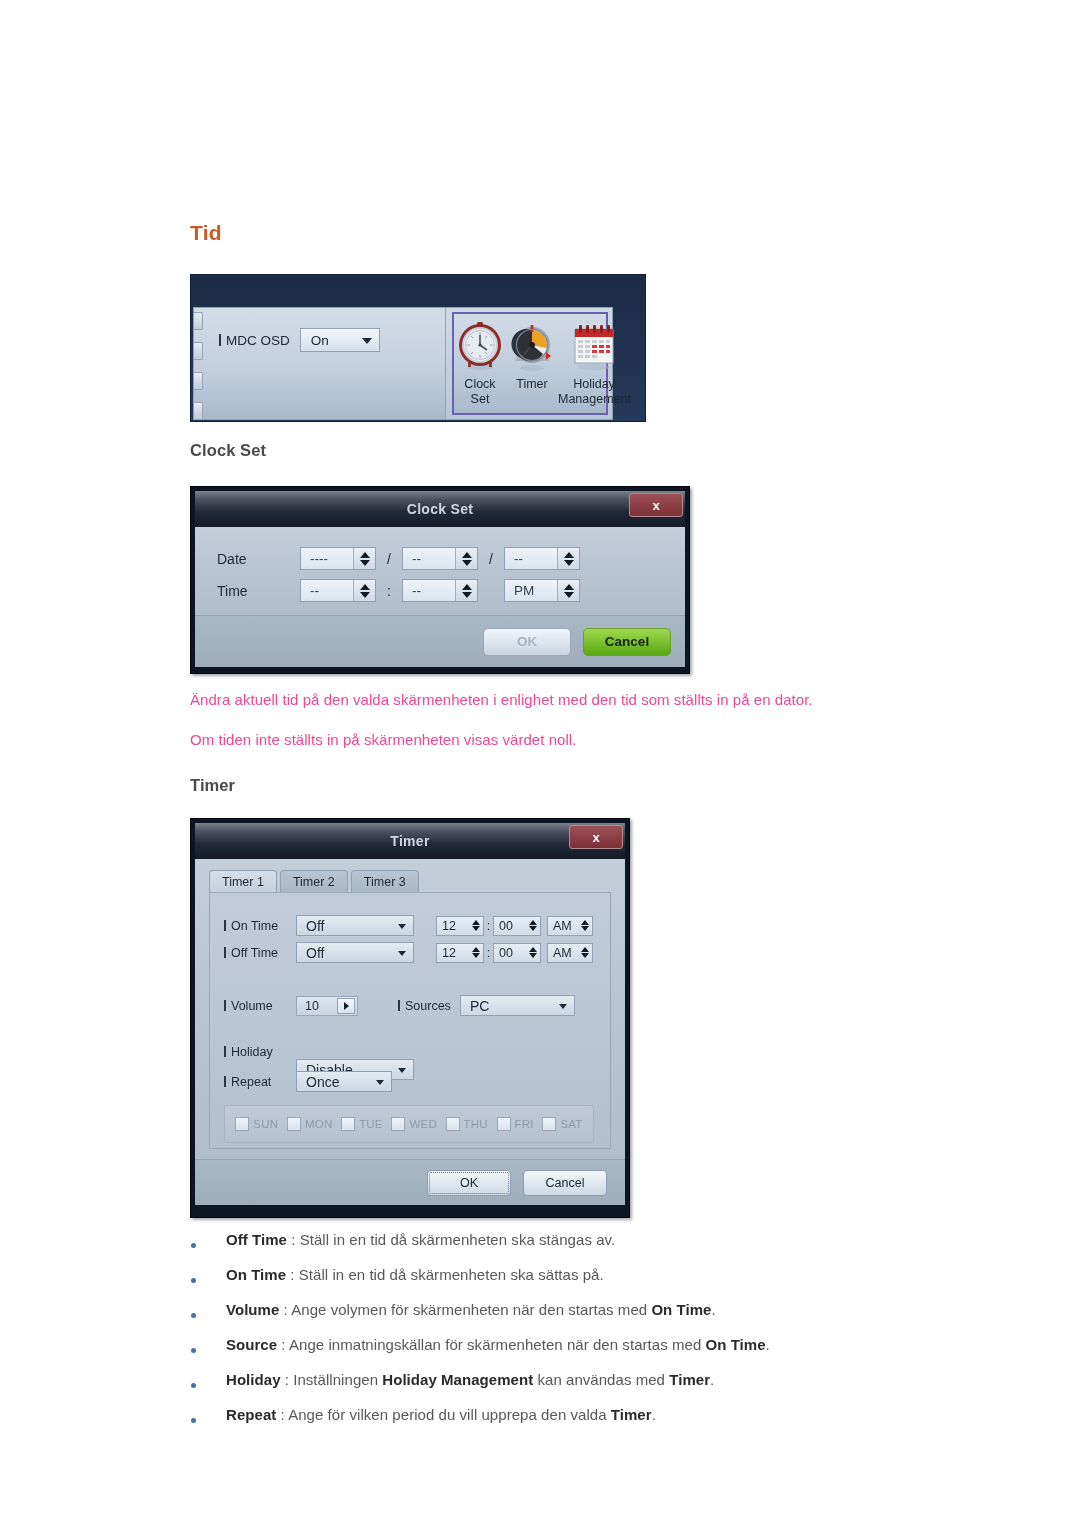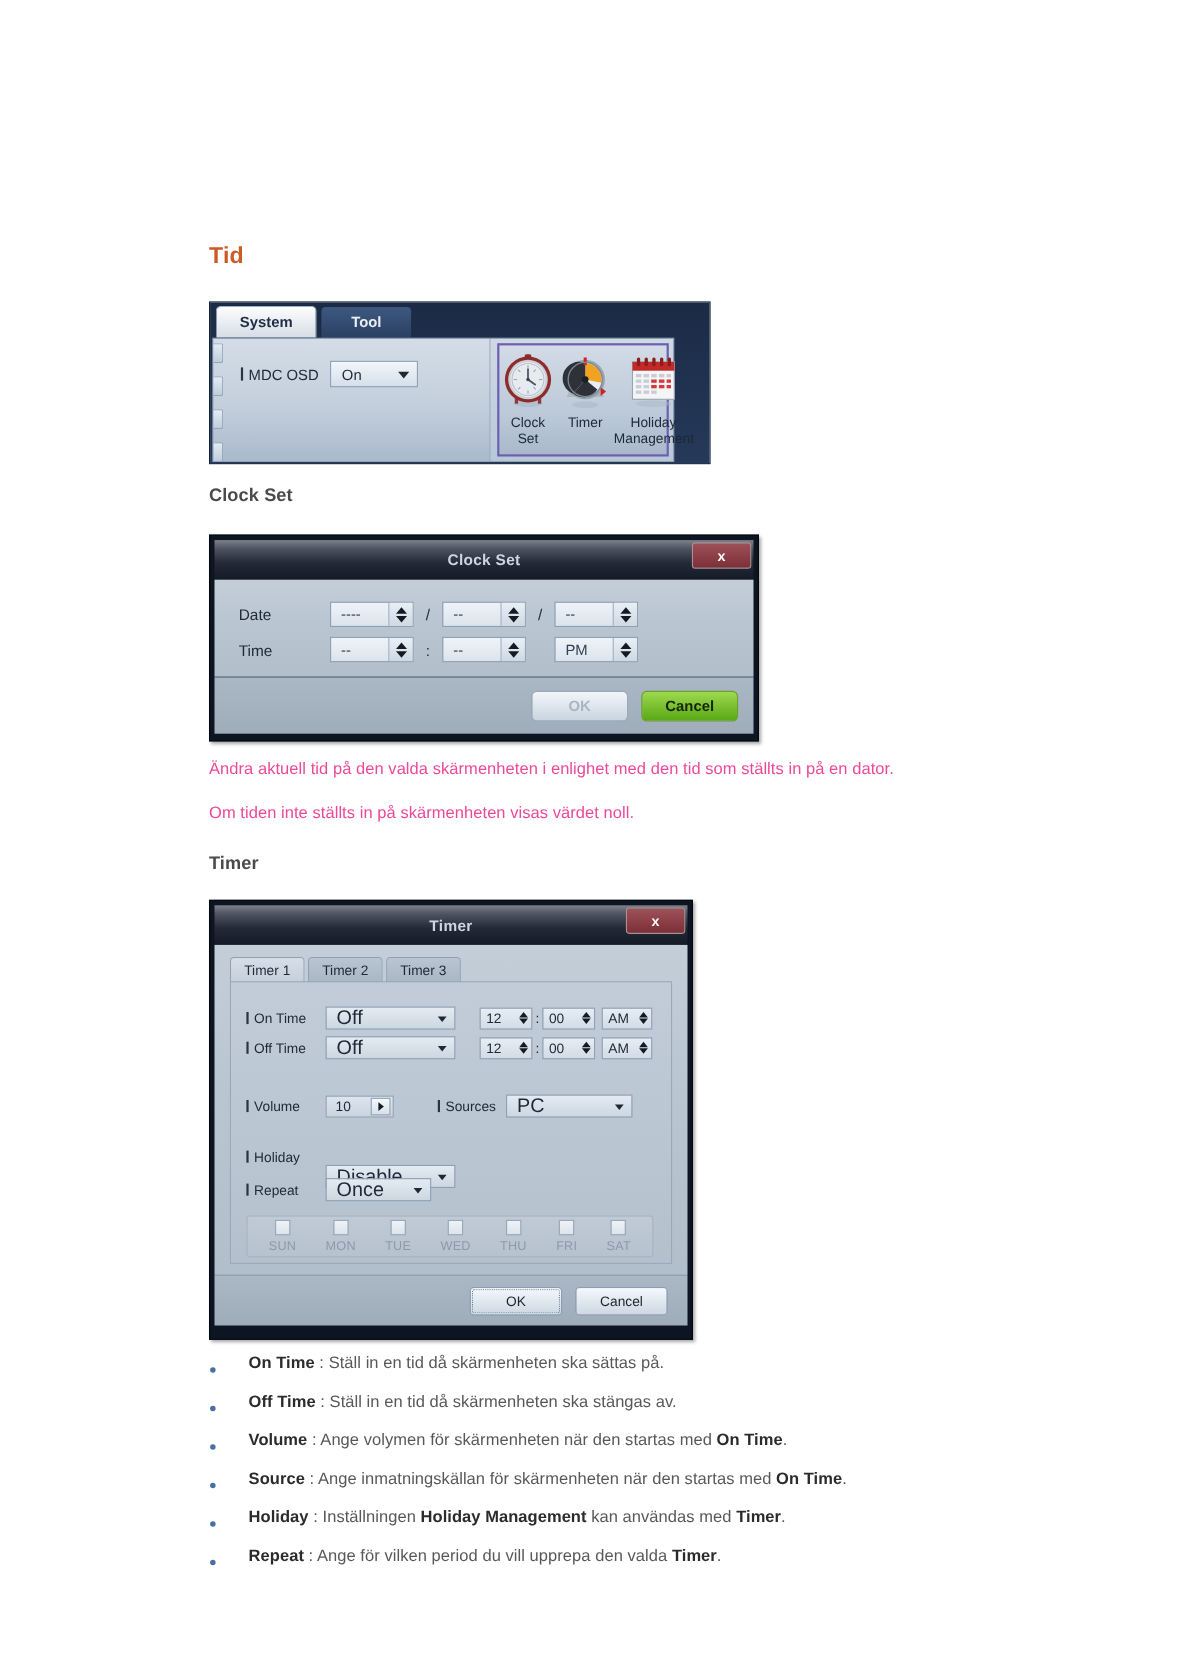--- a/index.html
+++ b/index.html
@@ -221,21 +221,21 @@
   }
   .tlabel::before {
     content:""; display:inline-block; width:2px; height:11px;
     background:#2a3442; margin-right:5px; vertical-align:-1px;
   }
   .tdrop {
     position:relative; height:21px;
     background:linear-gradient(#e4ebf2,#ccd7e1);
     border:1px solid #90a1b4;
     display:flex; align-items:center; padding-left:9px;
-    font-size:18px; color:#1e2836;
+    font-size:14px; color:#1e2836;
   }
   .tdrop .caret {
     position:absolute; right:7px; top:50%; margin-top:-2px;
     width:0; height:0; border-left:4.5px solid transparent;
     border-right:4.5px solid transparent; border-top:5.5px solid #1e2836;
   }
   .tspin {
     position:relative; width:48px; height:20px;
     background:linear-gradient(#e6edf4,#d2dce6);
     border:1px solid #90a1b4;
@@ -271,21 +271,21 @@
     border-left:5px solid #121a24;
   }
 
   .days-box {
     position:absolute; left:14px; right:16px; top:178px; height:38px;
     border:1px solid #a6b3c1; border-radius:3px;
     background:linear-gradient(180deg,#bfcad6 0%, #b6c2ce 100%);
     display:flex; align-items:center; justify-content:space-around;
     padding:0 6px;
   }
-  .day { display:flex; align-items:center; gap:4px;flex-direction:column; }
+  .day { display:flex; align-items:center; gap:4px; }
   .day .cb {
     width:14px; height:14px;
     background:linear-gradient(#eef3f8,#dbe3ec);
     border:1px solid #9aa8b6;
   }
   .day .nm { font-size:11.5px; color:#8d9aa8; letter-spacing:0.2px; }
 
   .btn-plain {
     width:84px; height:26px; border-radius:4px;
     font-size:12.5px;
@@ -296,24 +296,20 @@
   .btn-plain.focus { outline:1px dotted #6a7a8c; outline-offset:-3px; }
 </style>
 </head>
 <body>
 
 <div class="page">
 
   <div class="h-tid">Tid</div>
 
   <div class="mdc-panel">
-    <div class="mdc-tabbar">
-      <div class="tab active">System</div>
-      <div class="tab inactive">Tool</div>
-    </div>
     <div class="mdc-body">
       <div class="mdc-left">
         <div class="mdc-railbits">
           <i></i>
             <i></i>
             <i></i>
             <i></i>
         </div>
         <div class="mdc-osd-row">
           <span class="mdc-osd-label">MDC OSD</span>
@@ -642,26 +638,26 @@
     <div class="dlg-foot" style="height:46px; padding-right:18px;">
       <span class="btn-plain focus">OK</span>
       <span class="btn-plain">Cancel</span>
     </div>
   </div>
 
   <div class="bullets">
 
     <div class="bullet-row">
       <span class="dot"></span>
-      <b>On Time</b><span> : </span><span>Ställ in en tid då skärmenheten ska sättas på.</span>
+      <b>Off Time</b><span> : </span><span>Ställ in en tid då skärmenheten ska stängas av.</span>
     </div>
 
     <div class="bullet-row">
       <span class="dot"></span>
-      <b>Off Time</b><span> : </span><span>Ställ in en tid då skärmenheten ska stängas av.</span>
+      <b>On Time</b><span> : </span><span>Ställ in en tid då skärmenheten ska sättas på.</span>
     </div>
 
     <div class="bullet-row">
       <span class="dot"></span>
       <b>Volume</b><span> : </span><span>Ange volymen för skärmenheten när den startas med </span><b>On Time</b><span>.</span>
     </div>
 
     <div class="bullet-row">
       <span class="dot"></span>
       <b>Source</b><span> : </span><span>Ange inmatningskällan för skärmenheten när den startas med </span><b>On Time</b><span>.</span>

